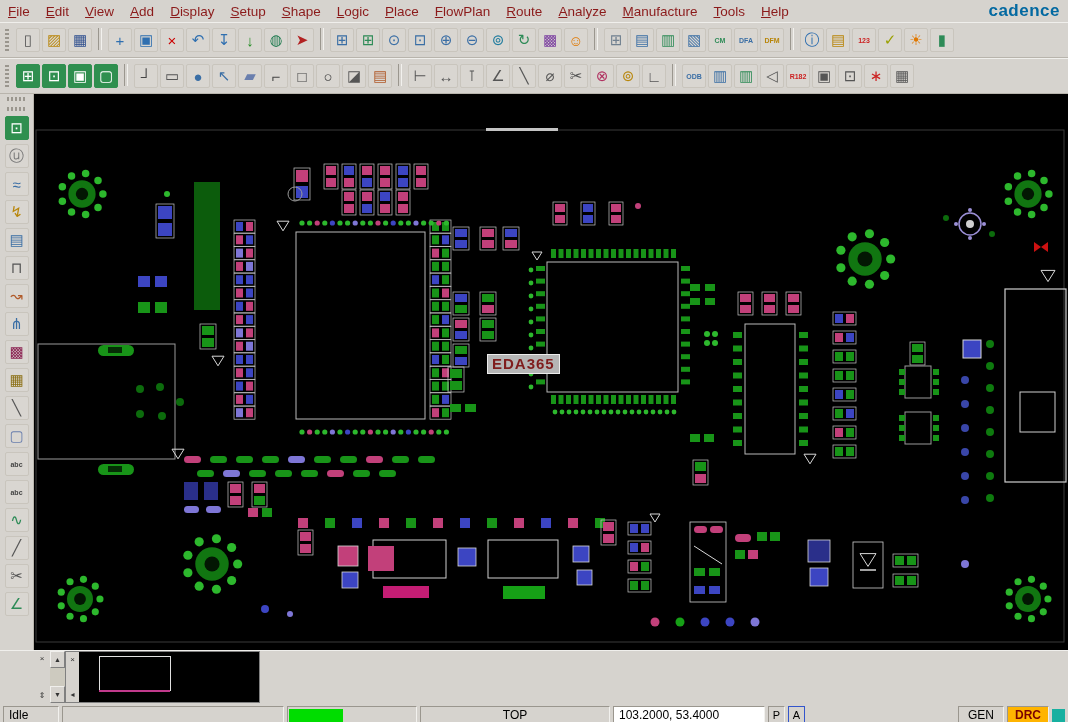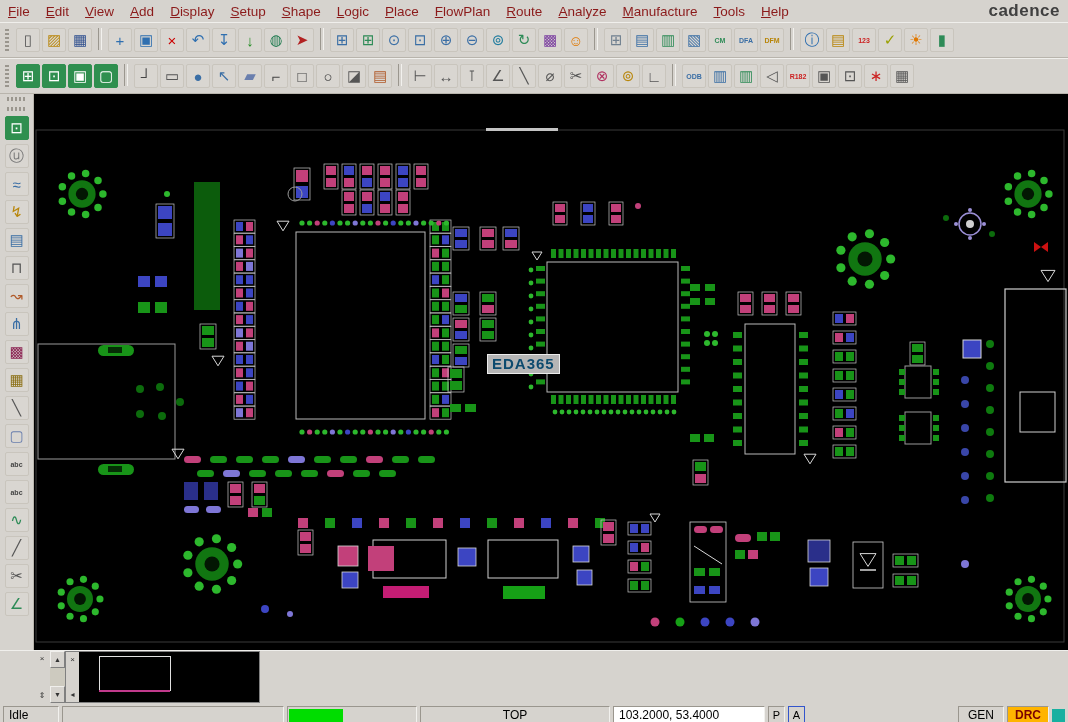--- a/index.html
+++ b/index.html
@@ -1,39 +1,39 @@
 <!DOCTYPE html>
 <html><head>
 <meta charset="utf-8">
 <style>
   html,body{margin:0;padding:0;background:#888;}
   #app{width:1068px;height:722px;background:#d6d3ce;position:relative;overflow:hidden;
        font-family:"Liberation Sans",sans-serif;-webkit-font-smoothing:antialiased;}
   
   .menubar{height:22px;display:flex;align-items:center;gap:16px;padding:0 8px;font-size:13.5px;color:#8b1a1a;}
   .menu-item{cursor:default;white-space:nowrap;}
-  .brand{margin-left:auto;color:#404040;font-size:17px;font-weight:bold;letter-spacing:.5px;}
+  .brand{margin-left:auto;color:#0369a1;font-size:17px;font-weight:bold;letter-spacing:.5px;}
   
   .toolbar{height:34px;display:flex;align-items:center;gap:2px;padding:0 4px;
            border-top:1px solid #f0efec;border-bottom:1px solid #b8b4ac;background:#d6d3ce;}
   .grip{width:4px;height:22px;margin:0 5px 0 1px;
         background:repeating-linear-gradient(180deg,#9a968e 0 2px,transparent 2px 4px);}
   .ticon,.sicon{width:24px;height:24px;display:flex;align-items:center;justify-content:center;
         font-size:15px;border:1px solid #c9c5bd;border-radius:2px;background:#d9d6d1;box-sizing:border-box;}
   .txticon{font-size:7px;font-weight:bold;letter-spacing:0;}
   .tsep{width:2px;height:22px;border-left:1px solid #9a968e;border-right:1px solid #f2f1ee;margin:0 4px;}
   
   .workspace{display:flex;height:556px;}
   .sidebar{width:34px;background:#d6d3ce;display:flex;flex-direction:column;align-items:center;
            gap:4px;padding-top:2px;border-right:1px solid #b8b4ac;box-sizing:border-box;}
   .grip-h{width:20px;height:4px;background:repeating-linear-gradient(90deg,#9a968e 0 2px,transparent 2px 4px);margin:1px 0;}
   .canvas{position:relative;flex:1;background:#000;overflow:hidden;}
   .canvas svg{position:absolute;left:0;top:0;}
   .watermark{position:absolute;left:453px;top:260px;background:#b5b5b5;border:1px solid #ececec;
-             color:#0c4a6e;font-weight:bold;font-size:15px;line-height:18px;padding:0 4px;letter-spacing:1px;}
+             color:#7f1d1d;font-weight:bold;font-size:15px;line-height:18px;padding:0 4px;letter-spacing:1px;}
   
   .console-row{height:52px;display:flex;background:#d6d3ce;border-top:1px solid #f0efec;}
   .c-spacer{width:34px;}
   .console-gutter{width:16px;display:flex;flex-direction:column;justify-content:space-between;
                   align-items:center;font-size:8px;color:#333;padding:3px 0;}
   .console{flex:1;background:#fff;border:1px solid;border-color:#808080 #f0efec #f0efec #808080;
            font-size:11px;color:#111;padding:2px 5px;line-height:15px;overflow:hidden;}
   .console .cmd{color:#00127b;text-decoration:underline;}
   .vscroll{width:15px;display:flex;flex-direction:column;background:#cdcabf;}
   .sarrow{height:15px;font-size:7px;display:flex;align-items:center;justify-content:center;color:#333;

